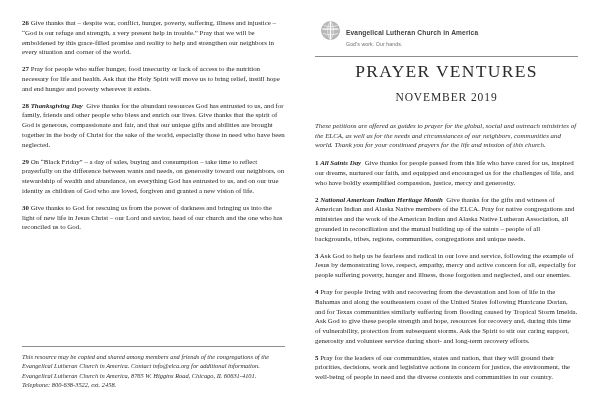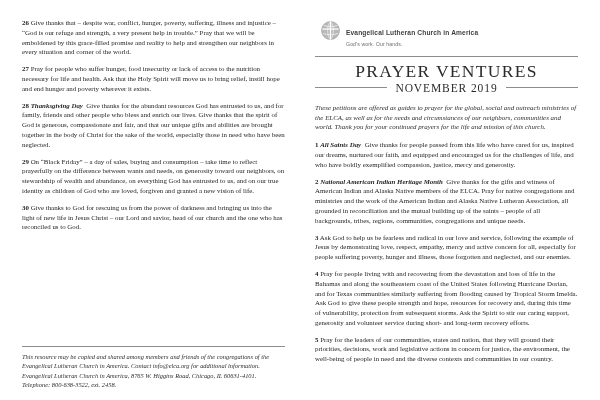--- a/index.html
+++ b/index.html
@@ -77,20 +77,21 @@
     color: #2b2b2b;
     margin: 5px 0 1px 0;
     font-weight: normal;
     line-height: 1.1;
   }
   .subtitle-row {
     display: flex;
     align-items: center;
     gap: 8px;
     margin: 0 0 9px 0;
+    flex-direction: column;
   }
   .subtitle-row .dash {
     flex: 1 1 auto;
     height: 1px;
     background: #8d8d8d;
   }
   .doc-subtitle {
     font-size: 11.5px;
     letter-spacing: 0.9px;
     color: #2b2b2b;

